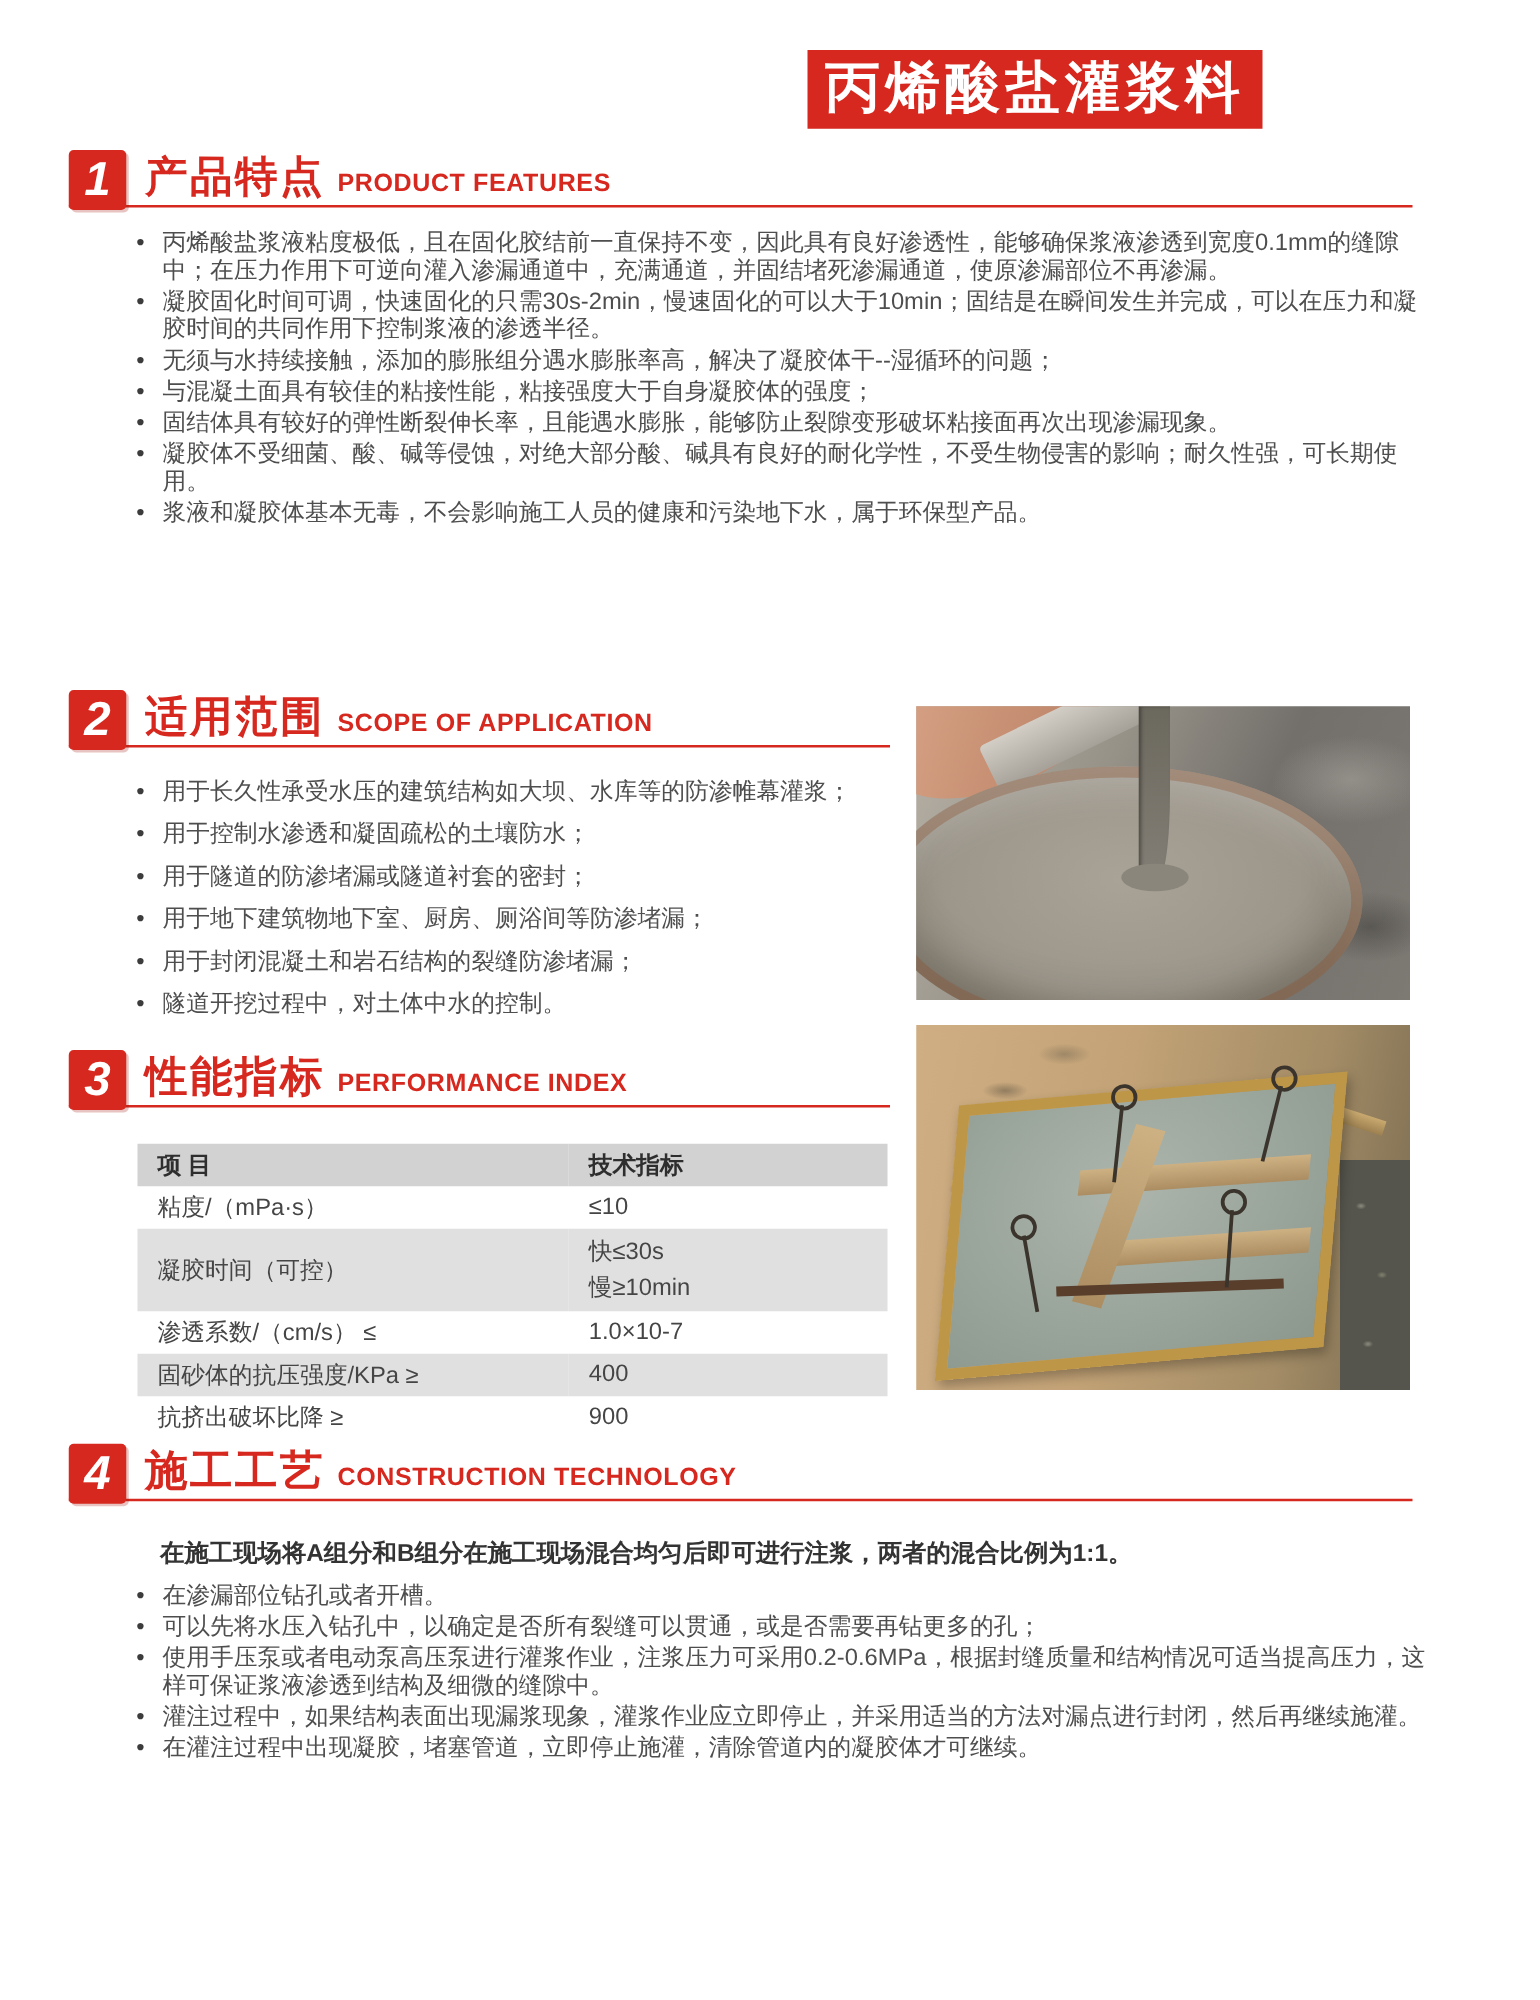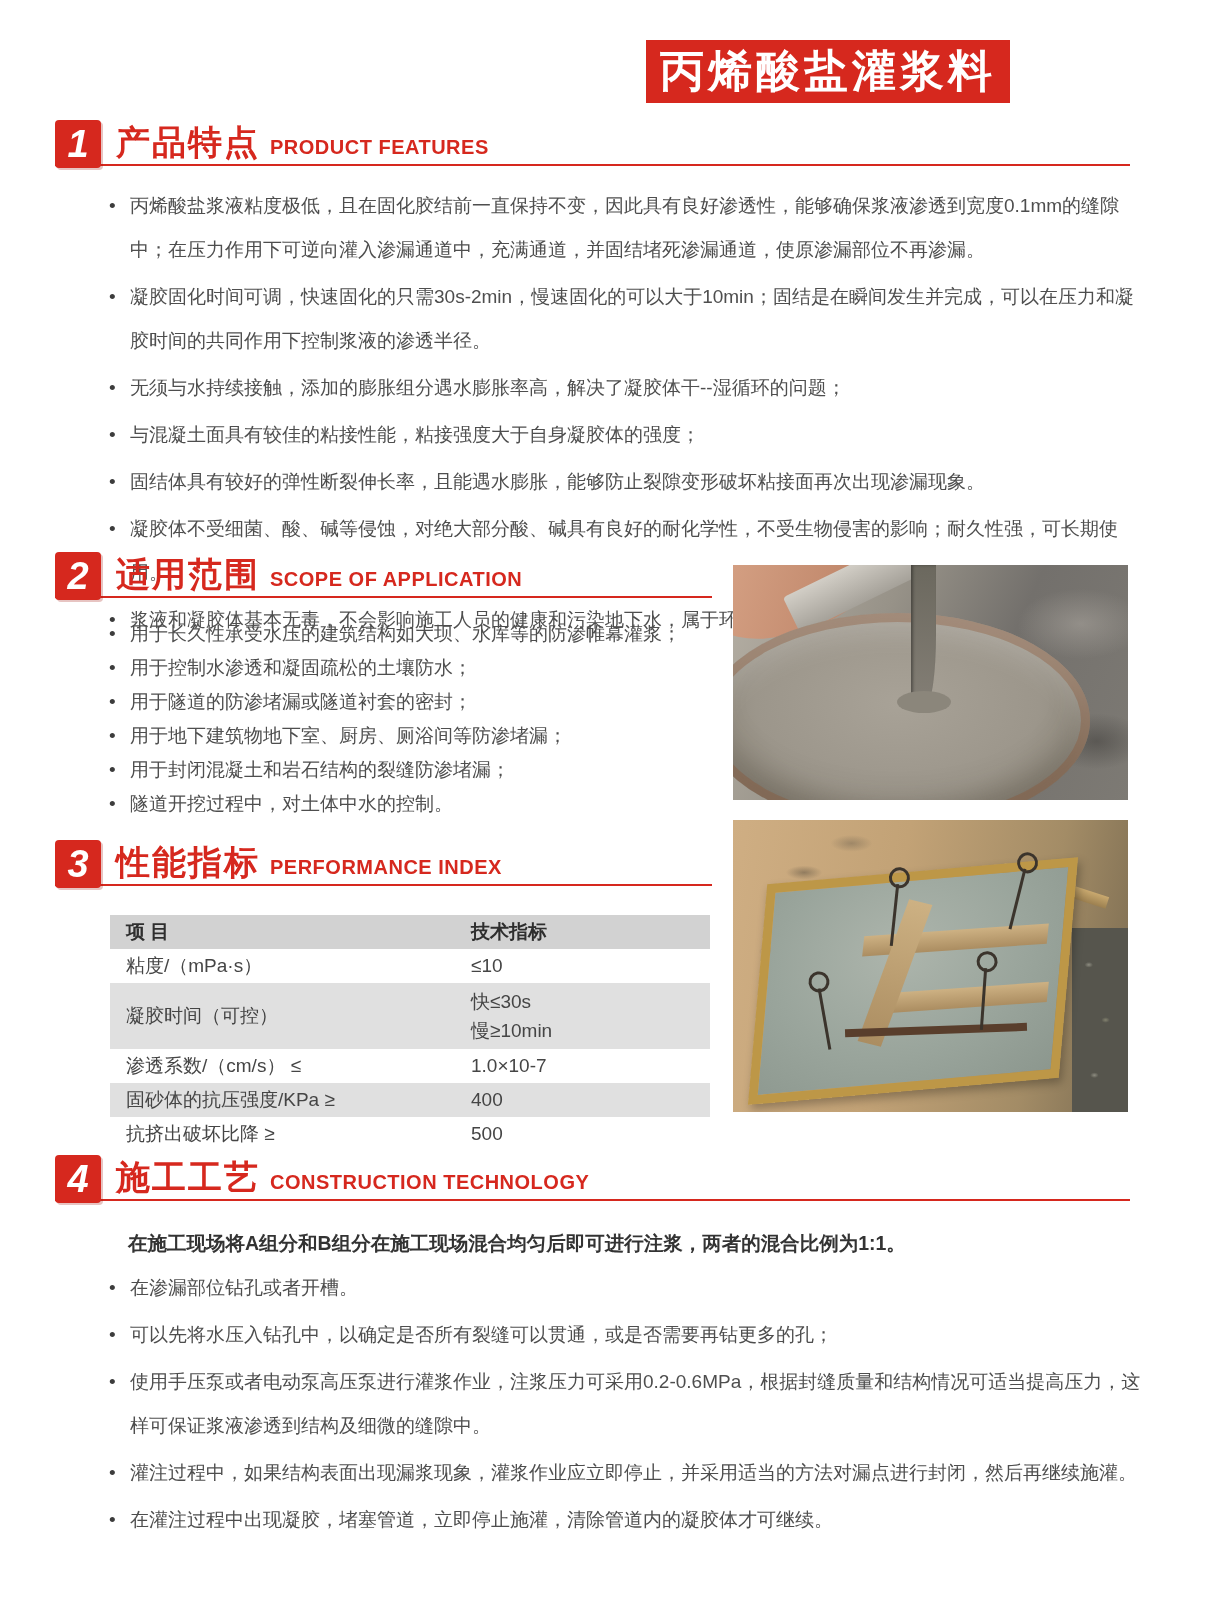--- a/index.html
+++ b/index.html
@@ -28,21 +28,21 @@
     font-size:38px; font-weight:bold; font-style:italic;
     display:flex; align-items:center; justify-content:center;
     border-radius:4px; margin-bottom:-9px; flex:0 0 auto;
     box-shadow:2px 2px 0 rgba(160,20,10,.25);
   }
   .sec-title { font-size:34px; font-weight:bold; color:var(--accent); margin-left:15px; line-height:1; letter-spacing:2px; }
   .sec-sub   { font-size:20px; font-weight:bold; color:var(--accent); margin-left:10px; line-height:1; margin-bottom:2px; letter-spacing:.5px; }
 
   
   .blist { list-style:none; margin:0; padding:0; font-size:19px; color:var(--text); }
-  .blist li { position:relative; padding-left:30px; line-height:44px; margin-bottom:3px; }
+  .blist li { position:relative; padding-left:30px; line-height:22px; margin-bottom:3px; }
   .blist li::before { content:"•"; position:absolute; left:9px; top:0; color:#3c3c3c; }
   .blist.spread li { line-height:27px; margin-bottom:7px; }
 
   .features-list { position:absolute; left:100px; top:184px; width:1040px; }
   .scope-list    { position:absolute; left:100px; top:620px; width:630px; }
 
   
   .spec-table-wrap { position:absolute; left:110px; top:915px; width:600px; }
   table.spec { border-collapse:collapse; width:600px; font-size:19px; color:#454545; table-layout:fixed; }
   table.spec td { padding:4px 10px 4px 16px; vertical-align:middle; height:33px; }
@@ -206,21 +206,21 @@
         <tr>
           <td class="c1">渗透系数/（cm/s）  ≤</td>
           <td>1.0×10-7</td>
         </tr>
         <tr class="row-gray">
           <td class="c1">固砂体的抗压强度/KPa ≥</td>
           <td>400</td>
         </tr>
         <tr>
           <td class="c1">抗挤出破坏比降 ≥</td>
-          <td>500</td>
+          <td>900</td>
         </tr>
       </tbody>
     </table>
   </div>
 
   <div class="photo photo2">
     <div class="p2-gravel"></div>
     <div class="p2-stick"></div>
     <div class="p2-frame"></div>
     <div class="p2-plank a"></div>

